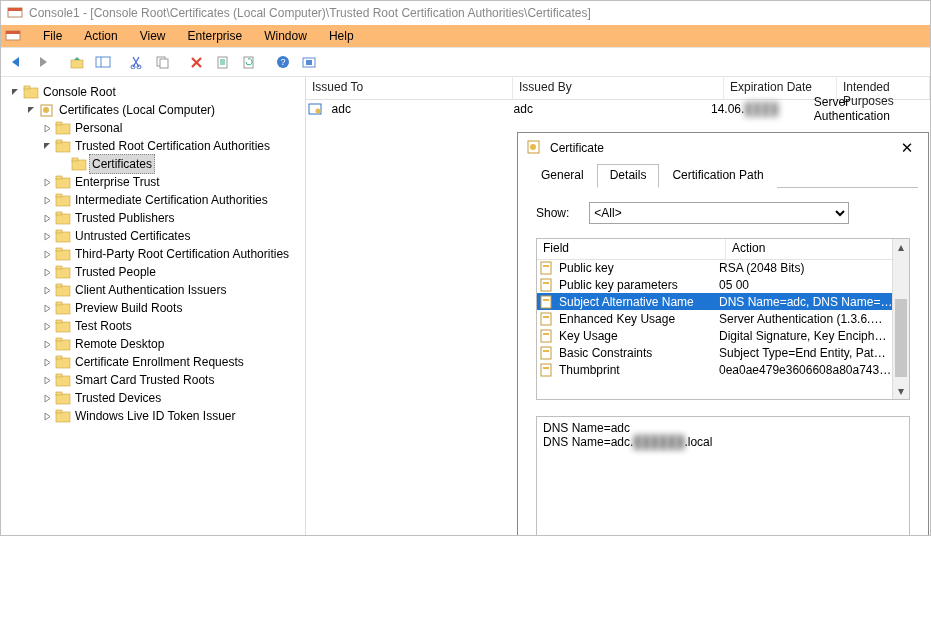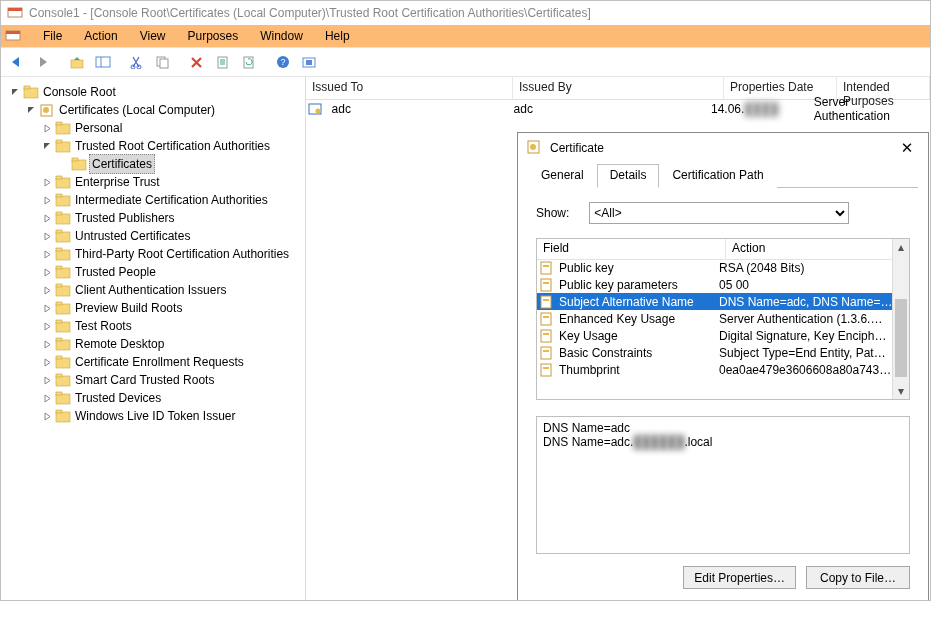--- a/index.html
+++ b/index.html
@@ -1,16 +1,16 @@
 <!DOCTYPE html>
 <html><head>
 <meta charset="utf-8">
 <style>
   html,body{margin:0;padding:0;font-family:"Segoe UI",Tahoma,sans-serif;font-size:12px;color:#000;background:#fff;}
-  .window{width:931px;height:601px;position:relative;overflow:hidden;border:1px solid #bfbfbf;box-sizing:border-box;background:#fff;}
+  .window{width:931px;height:536px;position:relative;overflow:hidden;border:1px solid #bfbfbf;box-sizing:border-box;background:#fff;}
   
   .titlebar{height:24px;display:flex;align-items:center;padding:0 6px;gap:6px;color:#888;background:#fff;}
   .titlebar .icon-mmc{}
   
   .menubar{height:22px;display:flex;align-items:center;padding:0 4px;gap:14px;background:#fdba74;}
   .menubar .icon{margin-right:4px;}
   .menuitem{padding:2px 4px;}
   
   .toolbar{height:28px;border-top:1px solid #e4e4e4;border-bottom:1px solid #e4e4e4;display:flex;align-items:center;padding:0 4px;gap:2px;}
   .tbtn{width:22px;height:22px;display:flex;align-items:center;justify-content:center;border:1px solid transparent;}
@@ -87,21 +87,21 @@
   <div class="menubar">
     <span class="icon">
       <svg width="16" height="14">
           <rect x="1" y="3" width="14" height="9" fill="#fff" stroke="#b86"></rect>
           <rect x="1" y="3" width="14" height="3" fill="#d85b3a"></rect>
         </svg>
     </span>
     <span class="menuitem">File</span>
     <span class="menuitem">Action</span>
     <span class="menuitem">View</span>
-    <span class="menuitem">Purposes</span>
+    <span class="menuitem">Enterprise</span>
     <span class="menuitem">Window</span>
     <span class="menuitem">Help</span>
   </div>
 
   <div class="toolbar">
     <div class="tbtn">
         <svg width="16" height="14">
           <path d="M10 2 L3 7 L10 12 Z" fill="#2f7ccf"></path>
         </svg>
       </div>
@@ -404,21 +404,21 @@
             </svg>
             <span>Windows Live ID Token Issuer</span>
           </div>
         </div>
     </div>
 
     <div class="list">
       <div class="cols">
         <div class="col c1">Issued To</div>
         <div class="col c2">Issued By</div>
-        <div class="col c3">Properties Date</div>
+        <div class="col c3">Expiration Date</div>
         <div class="col c4">Intended Purposes</div>
       </div>
       <div class="row">
         <svg class="cert-ic">
             <rect x="1" y="2" width="12" height="10" fill="#fff" stroke="#3574c8"></rect>
             <circle cx="10" cy="9" r="2.5" fill="#e5b94c"></circle>
           </svg>
         <div class="cell" style="width:176px">adc</div>
         <div class="cell" style="width:192px">adc</div>
         <div class="cell" style="width:94px">

